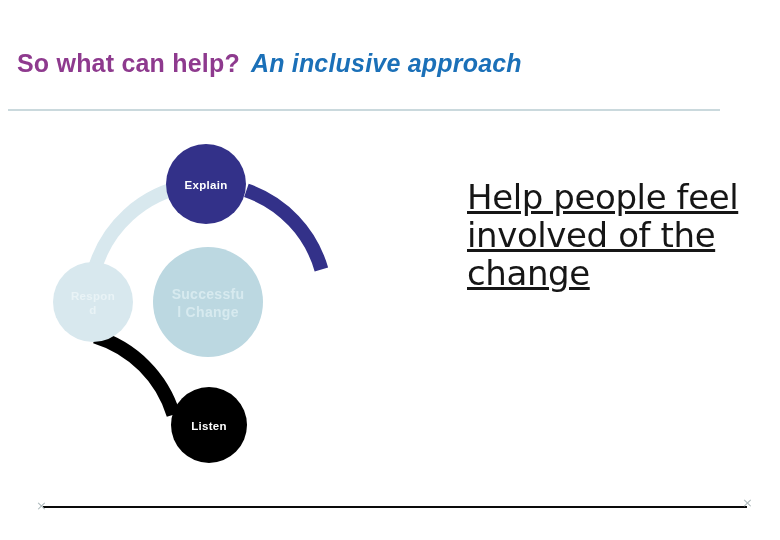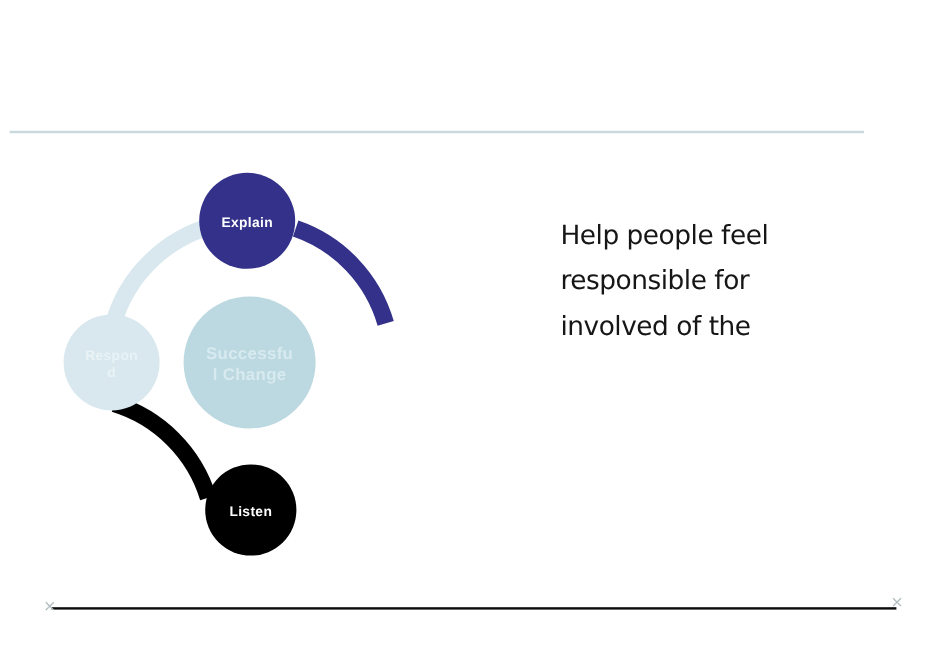--- a/index.html
+++ b/index.html
@@ -32,21 +32,21 @@
     font-family: "Liberation Sans", sans-serif;
     font-weight: bold; text-anchor: middle; letter-spacing: 0.3px;
   }
   .node-label { font-size: 11.5px; }
   .center-label { font-size: 14px; }
 
   
   .body-text {
     position: absolute; left: 467px; top: 178px;
     color: #161616; font-family: "DejaVu Sans", sans-serif;
-    font-size: 22px; letter-spacing: -0.4px;
+    font-size: 34px; letter-spacing: -0.4px; text-decoration: underline;
   }
   .body-text .line { height: 38px; line-height: 38px; white-space: nowrap; }
 
   
   .bottom-line {
     position: absolute; left: 43px; top: 506px;
     width: 704px; height: 2px; background: #0a0a0a;
   }
   .endpoint-mark {
     position: absolute; color: #B0BCBE;
@@ -54,20 +54,23 @@
     font-family: "DejaVu Sans", sans-serif;
   }
   .endpoint-mark.left  { left: 36px;  top: 499px; }
   .endpoint-mark.right { left: 742px; top: 496px; }
 </style>
 </head>
 <body>
 
 <div class="slide">
 
+  <h1 class="title">
+    <span class="q">So what can help?</span><span class="sub">An inclusive approach</span>
+  </h1>
 
   <div class="title-rule"></div>
 
   <svg class="diagram" viewBox="40 135 300 345">
 
     <path d="M 93.5 273.5 A 118 118 0 0 1 189.5 185.5" fill="none" stroke-width="14" stroke="#D8E8EE"></path>
     <path d="M 246.4 190.4 A 118 118 0 0 1 321.4 269.5" fill="none" stroke-width="14" stroke="#333189"></path>
     <path d="M 95.2 336.5 A 118 118 0 0 1 173.5 414.8" fill="none" stroke-width="14" stroke="#000000"></path>
 
     <circle cx="208" cy="302" r="55" fill="#BCD8E1"></circle>
@@ -81,21 +84,21 @@
     <text x="93" y="314" class="node-label" fill="#E9F3F6">d</text>
 
     <text x="208" y="299" class="center-label" fill="#D7EAEF">Successfu</text>
     <text x="208" y="317" class="center-label" fill="#D7EAEF">l Change</text>
 
     <text x="209" y="430" class="node-label" fill="#FFFFFF">Listen</text>
   </svg>
 
   <div class="body-text">
     <div class="line">Help people feel</div>
-    <div class="line">responsible for</div>
     <div class="line">involved of the</div>
+    <div class="line">change</div>
   </div>
 
   <div class="bottom-line"></div>
   <span class="endpoint-mark left">×</span>
   <span class="endpoint-mark right">×</span>
 
 </div>
 
 </body></html>

